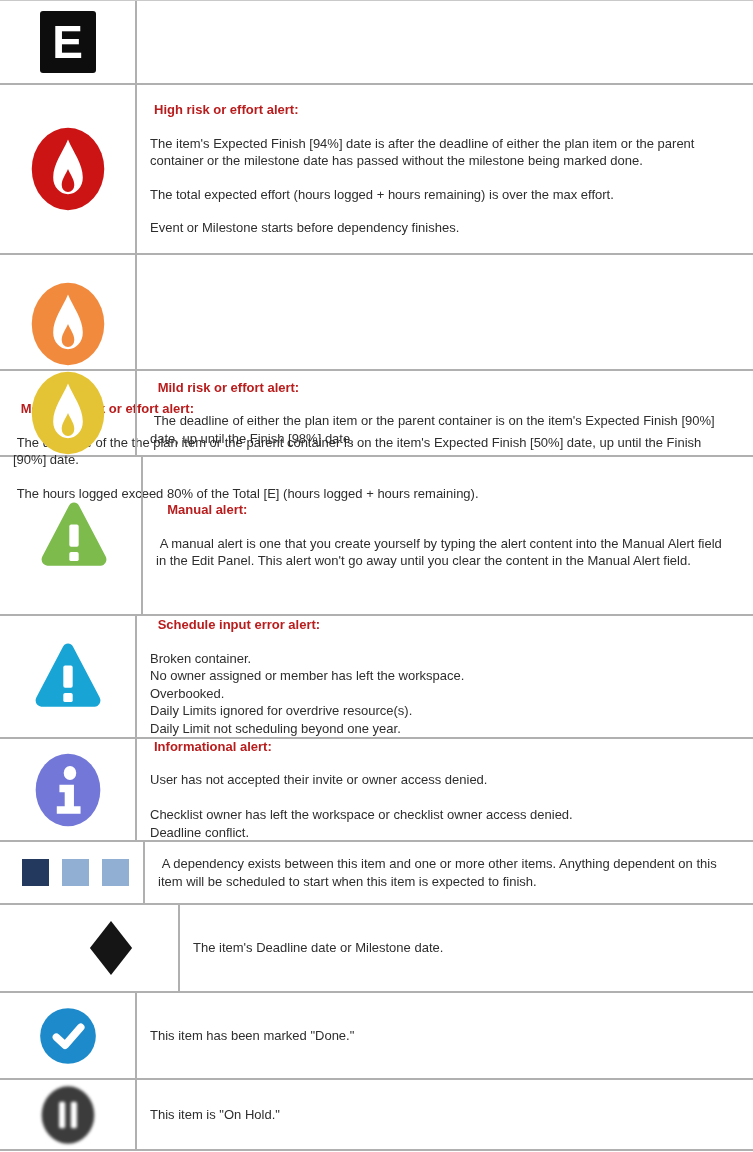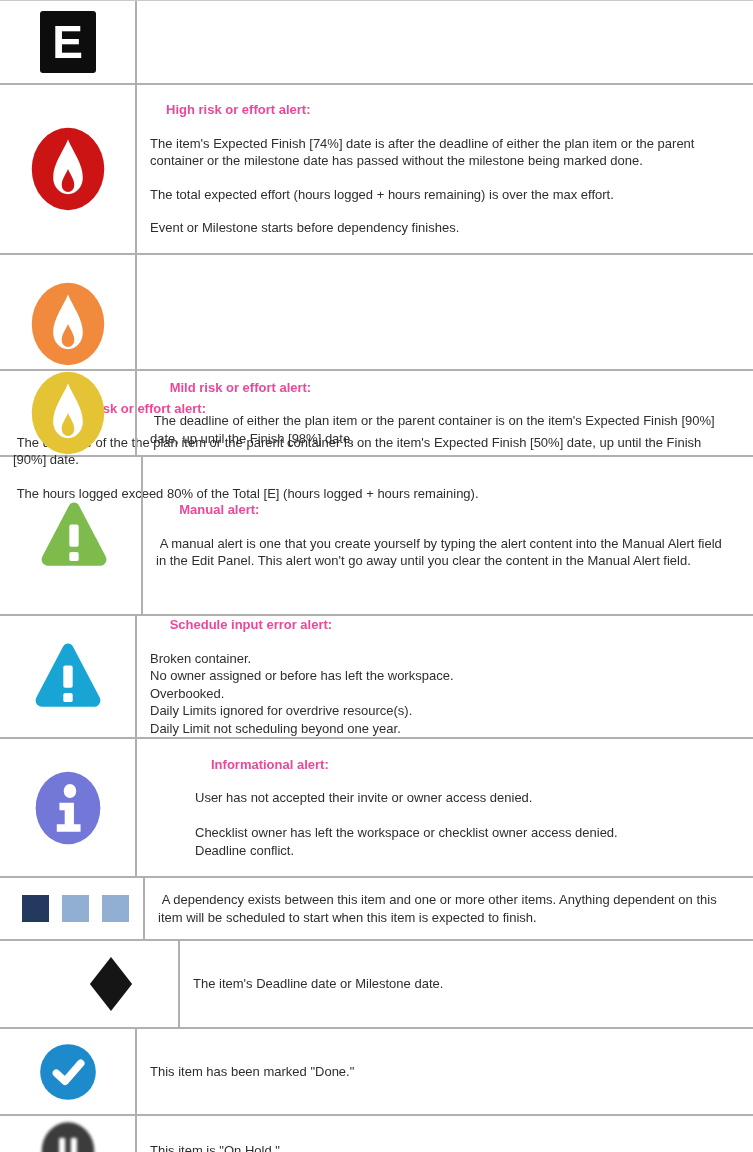--- a/index.html
+++ b/index.html
@@ -19,21 +19,21 @@
     border-right:2px solid #b0b0b0;
     display:flex; align-items:center; justify-content:center;
   }
   .text-cell {
     flex:1 1 auto; box-sizing:border-box;
     display:flex; flex-direction:column; justify-content:center;
     padding:8px 30px 8px 13px;
     font-size:13px; line-height:17.5px; color:#2e2e2e;
   }
   .row-heading {
-    font-weight:bold; color:#ec4899; margin:0 0 16px 16px;
+    font-weight:bold; color:#b91c1c; margin:0 0 16px 4px;
     white-space:pre-wrap;
   }
   .row-para { margin:0 0 16px 0; white-space:pre-wrap; }
   .text-cell > :last-child { margin-bottom:0; }
 
   .e-badge {
     width:56px; height:62px; border-radius:3px;
     display:flex; align-items:center; justify-content:center;
   }
   .e-badge span {
@@ -59,21 +59,21 @@
     <div class="legend-row" style="height: 170px;">
       <div class="icon-cell">
         <svg width="74" height="84" viewBox="0 0 100 100" preserveAspectRatio="none">
           <ellipse cx="50" cy="50" rx="49" ry="49" fill="#cc1414"></ellipse>
           <path d="M50 15 C 43 30 30 44 30 60 A 20 20 0 0 0 70 60 C 70 44 57 30 50 15 Z" fill="#fff"></path>
           <path d="M50 50 C 46 58 41.5 62.5 41.5 69 A 8.5 8.5 0 0 0 58.5 69 C 58.5 62.5 54 58 50 50 Z" fill="#cc1414"></path>
         </svg>
       </div>
       <div class="text-cell">
         <div class="row-heading">High risk or effort alert:</div>
-        <p class="row-para"><span>The item's Expected Finish [74%] date is after the deadline of either the plan item or the parent container or the milestone date has passed without the milestone being marked done.</span></p>
+        <p class="row-para"><span>The item's Expected Finish [94%] date is after the deadline of either the plan item or the parent container or the milestone date has passed without the milestone being marked done.</span></p>
         <p class="row-para"><span>The total expected effort (hours logged + hours remaining) is over the max effort.</span></p>
         <p class="row-para"><span>Event or Milestone starts before dependency finishes.</span></p>
       </div>
     </div>
     <div class="legend-row" style="height: 116px; flex-direction: column;">
       <div class="icon-cell">
         <svg width="74" height="84" viewBox="0 0 100 100" preserveAspectRatio="none">
           <ellipse cx="50" cy="50" rx="49" ry="49" fill="#f28a3e"></ellipse>
           <path d="M50 15 C 43 30 30 44 30 60 A 20 20 0 0 0 70 60 C 70 44 57 30 50 15 Z" fill="#fff"></path>
           <path d="M50 50 C 46 58 41.5 62.5 41.5 69 A 8.5 8.5 0 0 0 58.5 69 C 58.5 62.5 54 58 50 50 Z" fill="#f28a3e"></path>
@@ -114,24 +114,24 @@
     <div class="legend-row" style="height: 123px;">
       <div class="icon-cell">
         <svg width="72" height="76" viewBox="0 0 100 100" preserveAspectRatio="none">
           <path d="M50 14 L87 81 L13 81 Z" fill="#18a5d6" stroke="#18a5d6" stroke-width="16" stroke-linejoin="round"></path>
           <rect x="43.5" y="35" width="13" height="29" rx="2.5" fill="#fff"></rect>
           <rect x="43.5" y="71" width="13" height="12" rx="2.5" fill="#fff"></rect>
         </svg>
       </div>
       <div class="text-cell">
         <div class="row-heading"> Schedule input error alert:</div>
-        <p class="row-para"><span>Broken container.</span><br><span>No owner assigned or before has left the workspace.</span><br><span>Overbooked.</span><br><span>Daily Limits ignored for overdrive resource(s).</span><br><span>Daily Limit not scheduling beyond one year.</span></p>
+        <p class="row-para"><span>Broken container.</span><br><span>No owner assigned or member has left the workspace.</span><br><span>Overbooked.</span><br><span>Daily Limits ignored for overdrive resource(s).</span><br><span>Daily Limit not scheduling beyond one year.</span></p>
       </div>
     </div>
-    <div class="legend-row" style="height: 139px; gap: 45px;">
+    <div class="legend-row" style="height: 103px;">
       <div class="icon-cell">
         <svg width="66" height="74" viewBox="0 0 100 100" preserveAspectRatio="none">
           <ellipse cx="50" cy="50" rx="49" ry="49" fill="#7277d8"></ellipse>
           <circle cx="53" cy="27" r="9.5" fill="#fff"></circle>
           <path d="M59 43 L37 43 L37 53 L45 53 L45 72 L33 72 L33 82 L69 82 L69 72 L59 72 Z" fill="#fff"></path>
         </svg>
       </div>
       <div class="text-cell">
         <div class="row-heading">Informational alert:</div>
         <p class="row-para"><span>User has not accepted their invite or owner access denied.</span><br><br><span>Checklist owner has left the workspace or checklist owner access denied.</span><br><span>Deadline conflict.</span></p>

